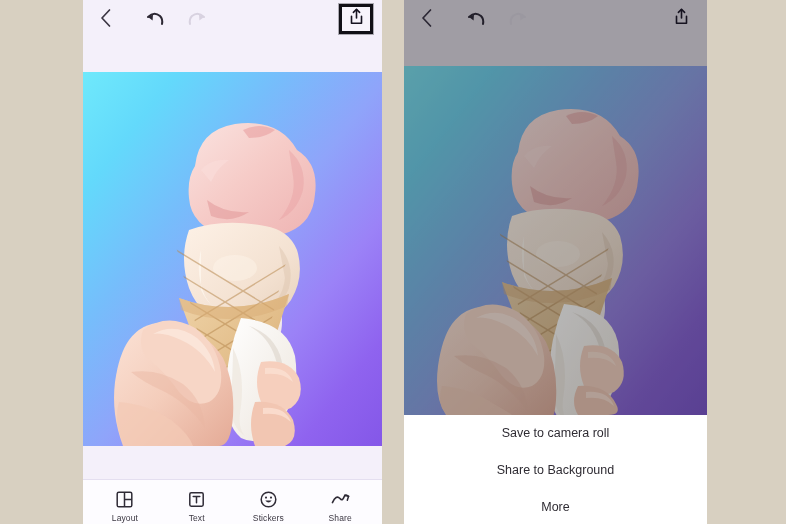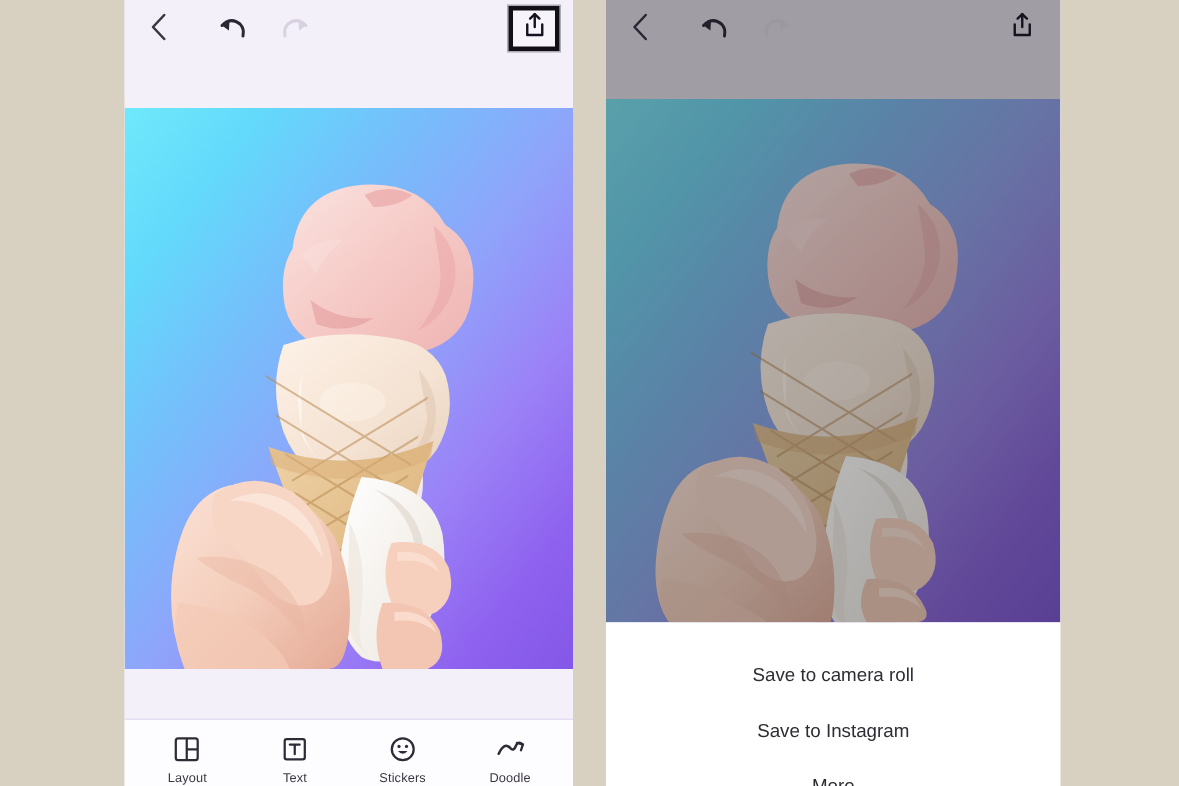--- a/index.html
+++ b/index.html
@@ -150,21 +150,21 @@
 
   
   .sheet {
     position: absolute;
     left: 0; right: 0; bottom: 0;
     top: 415px;
     background: #ffffff;
     display: flex;
     flex-direction: column;
     align-items: center;
-    padding-top: 18px;
+    padding-top: 1px;
     box-sizing: border-box;
   }
   .sheet-item {
     width: 100%;
     text-align: center;
     font-size: 12.5px;
     color: #2f2c33;
     padding: 10px 0 13px 0;
     box-sizing: border-box;
   }
@@ -344,21 +344,21 @@
           <span class="tool-label">Stickers</span>
         </div>
 
         <div class="tool">
           <span class="tool-ico">
             <svg width="19" height="17" viewBox="0 0 19 17">
               <path d="M1.5 11.5 Q5 3.5 9 7.5 Q11.5 10.5 13 6 Q14.5 2.5 17.5 5.5" fill="none" stroke="#2f2b36" stroke-width="1.7" stroke-linecap="round" stroke-linejoin="round"></path>
               <path d="M13.6 4.2 L17.6 5.3 L16.3 9.2" fill="none" stroke="#2f2b36" stroke-width="1.5" stroke-linecap="round" stroke-linejoin="round"></path>
             </svg>
           </span>
-          <span class="tool-label">Doodle</span>
+          <span class="tool-label">Share</span>
         </div>
 
       </div>
     </div>
   </div>
 
   <div class="panel panel-right">
 
     <div class="topbar">
       <div class="tb-btn back">
@@ -482,18 +482,18 @@
           <path d="M184 286 Q206 284 212 300 Q202 290 184 292 Z" fill="#fbe0d2" opacity=".8"></path>
           <path d="M182 326 Q204 324 210 340 Q200 330 182 332 Z" fill="#fbe0d2" opacity=".8"></path>
           <path d="M50 290 Q78 286 102 302 Q122 318 124 346 Q106 320 80 308 Q62 300 50 290 Z" fill="#e8b6a2" opacity=".45"></path>
           <path d="M38 320 Q66 322 90 338 Q104 346 108 349 L44 349 Q32 340 38 320 Z" fill="#f3c9b6" opacity=".75"></path>
         </svg>
       </div>
     </div>
 
     <div class="sheet">
       <div class="sheet-item">Save to camera roll</div>
-      <div class="sheet-item">Save to Instagram</div>
+      <div class="sheet-item">Share to Background</div>
       <div class="sheet-item">More</div>
     </div>
   </div>
 
 </div>
 
 </body></html>

